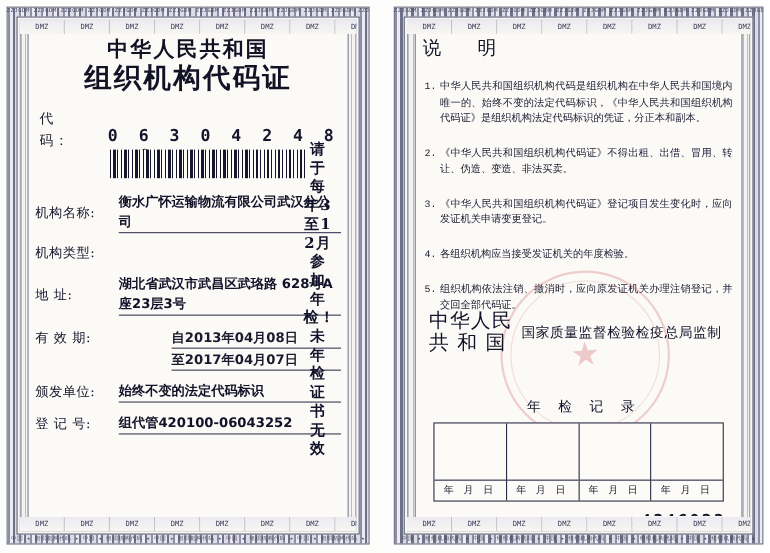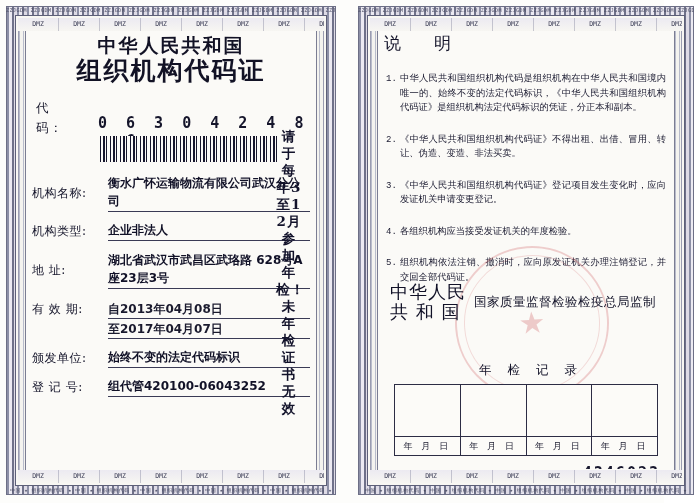--- a/index.html
+++ b/index.html
@@ -189,20 +189,21 @@
     padding-bottom: 1px;
     font-weight: bold;
     font-family: "DejaVu Sans", "Liberation Sans", sans-serif;
   }
   .field-value.two-line { line-height: 18px; }
 
   .date-field {
     display: flex;
     margin-top: 12px;
     font-family: "DejaVu Serif", serif;
+    gap: 48px;
   }
   .date-field .field-label { flex: 0 0 76px; }
   .date-lines { flex: 1 1 auto; }
   .date-line {
     font-size: 12px;
     line-height: 17px;
     border-bottom: 1px solid #3a3a55;
     font-weight: bold;
     font-family: "DejaVu Sans", sans-serif;
   }
@@ -408,21 +409,20 @@
         <div class="barcode"></div>
       </div>
 
       <div class="field">
         <div class="field-label">机构名称:</div>
         <div class="field-value two-line">衡水广怀运输物流有限公司武汉分公司</div>
       </div>
 
       <div class="field">
         <div class="field-label">机构类型:</div>
-        <div class="field-value">企业非法人</div>
       </div>
 
       <div class="field">
         <div class="field-label">地    址:</div>
         <div class="field-value two-line">湖北省武汉市武昌区武珞路 628号A座23层3号</div>
       </div>
 
       <div class="date-field">
         <div class="field-label">有 效 期:</div>
         <div class="date-lines">

